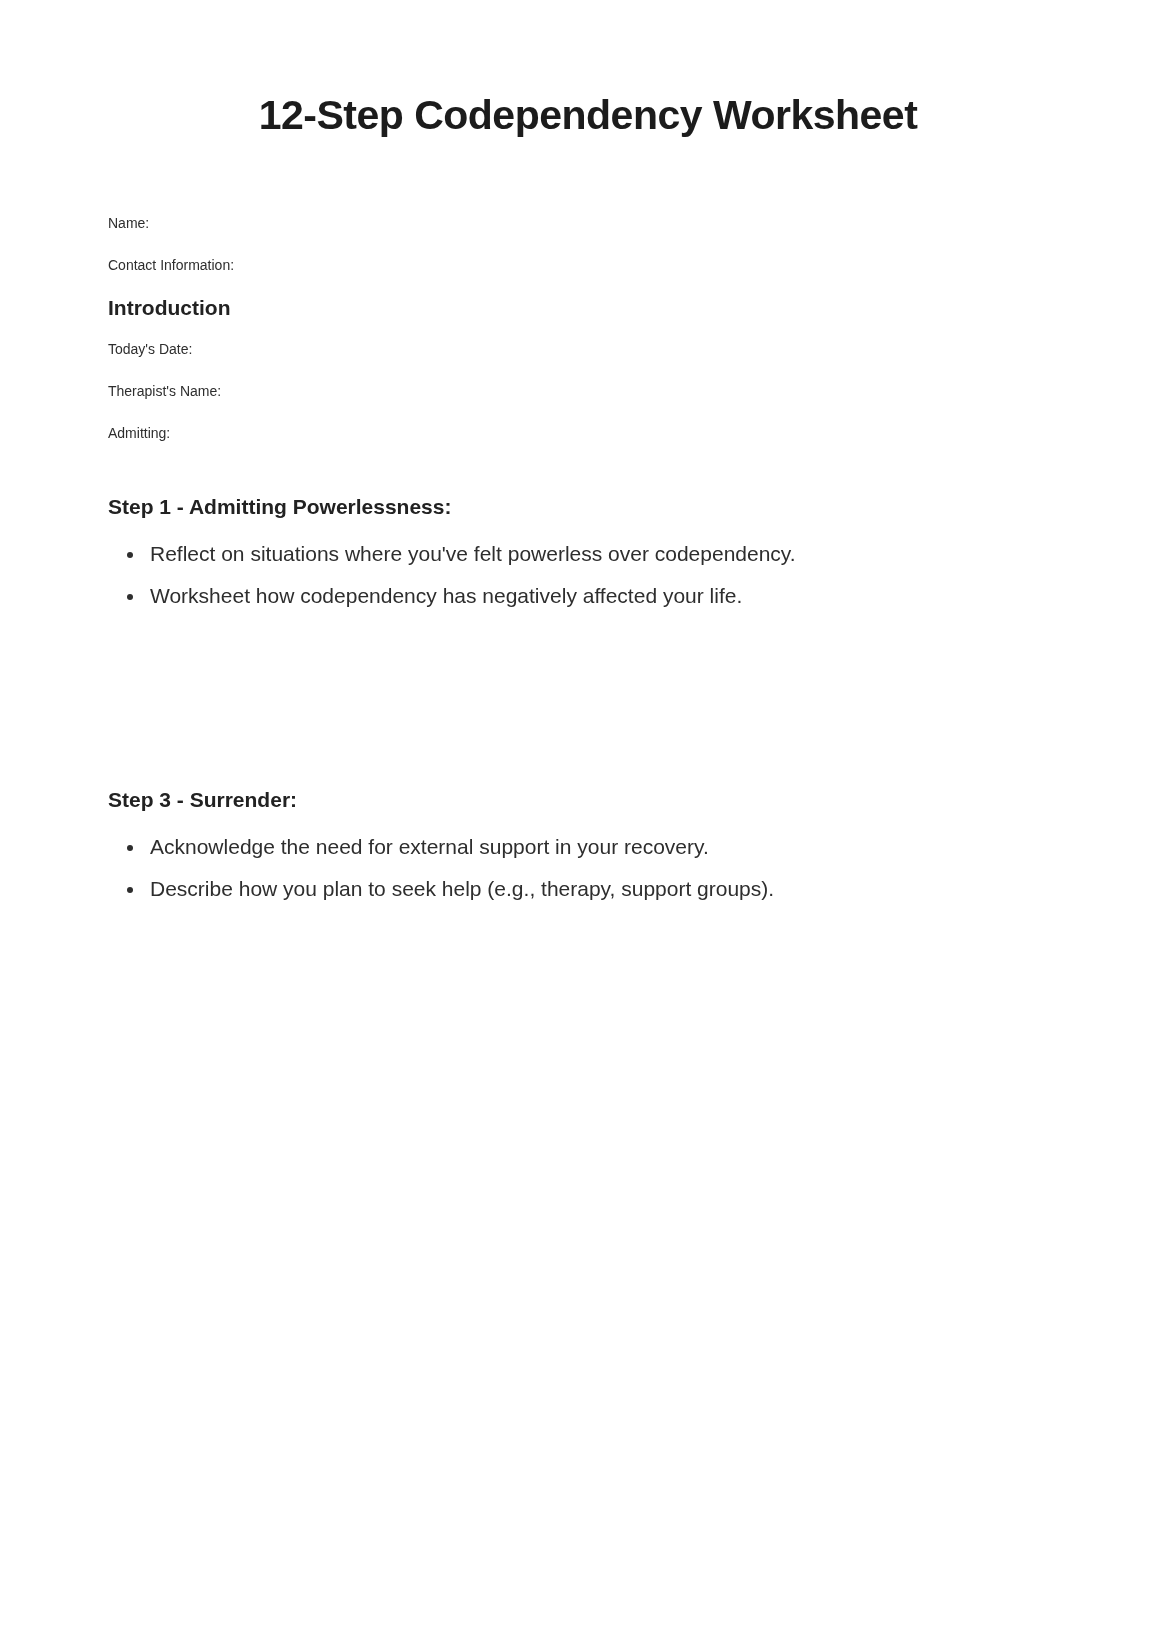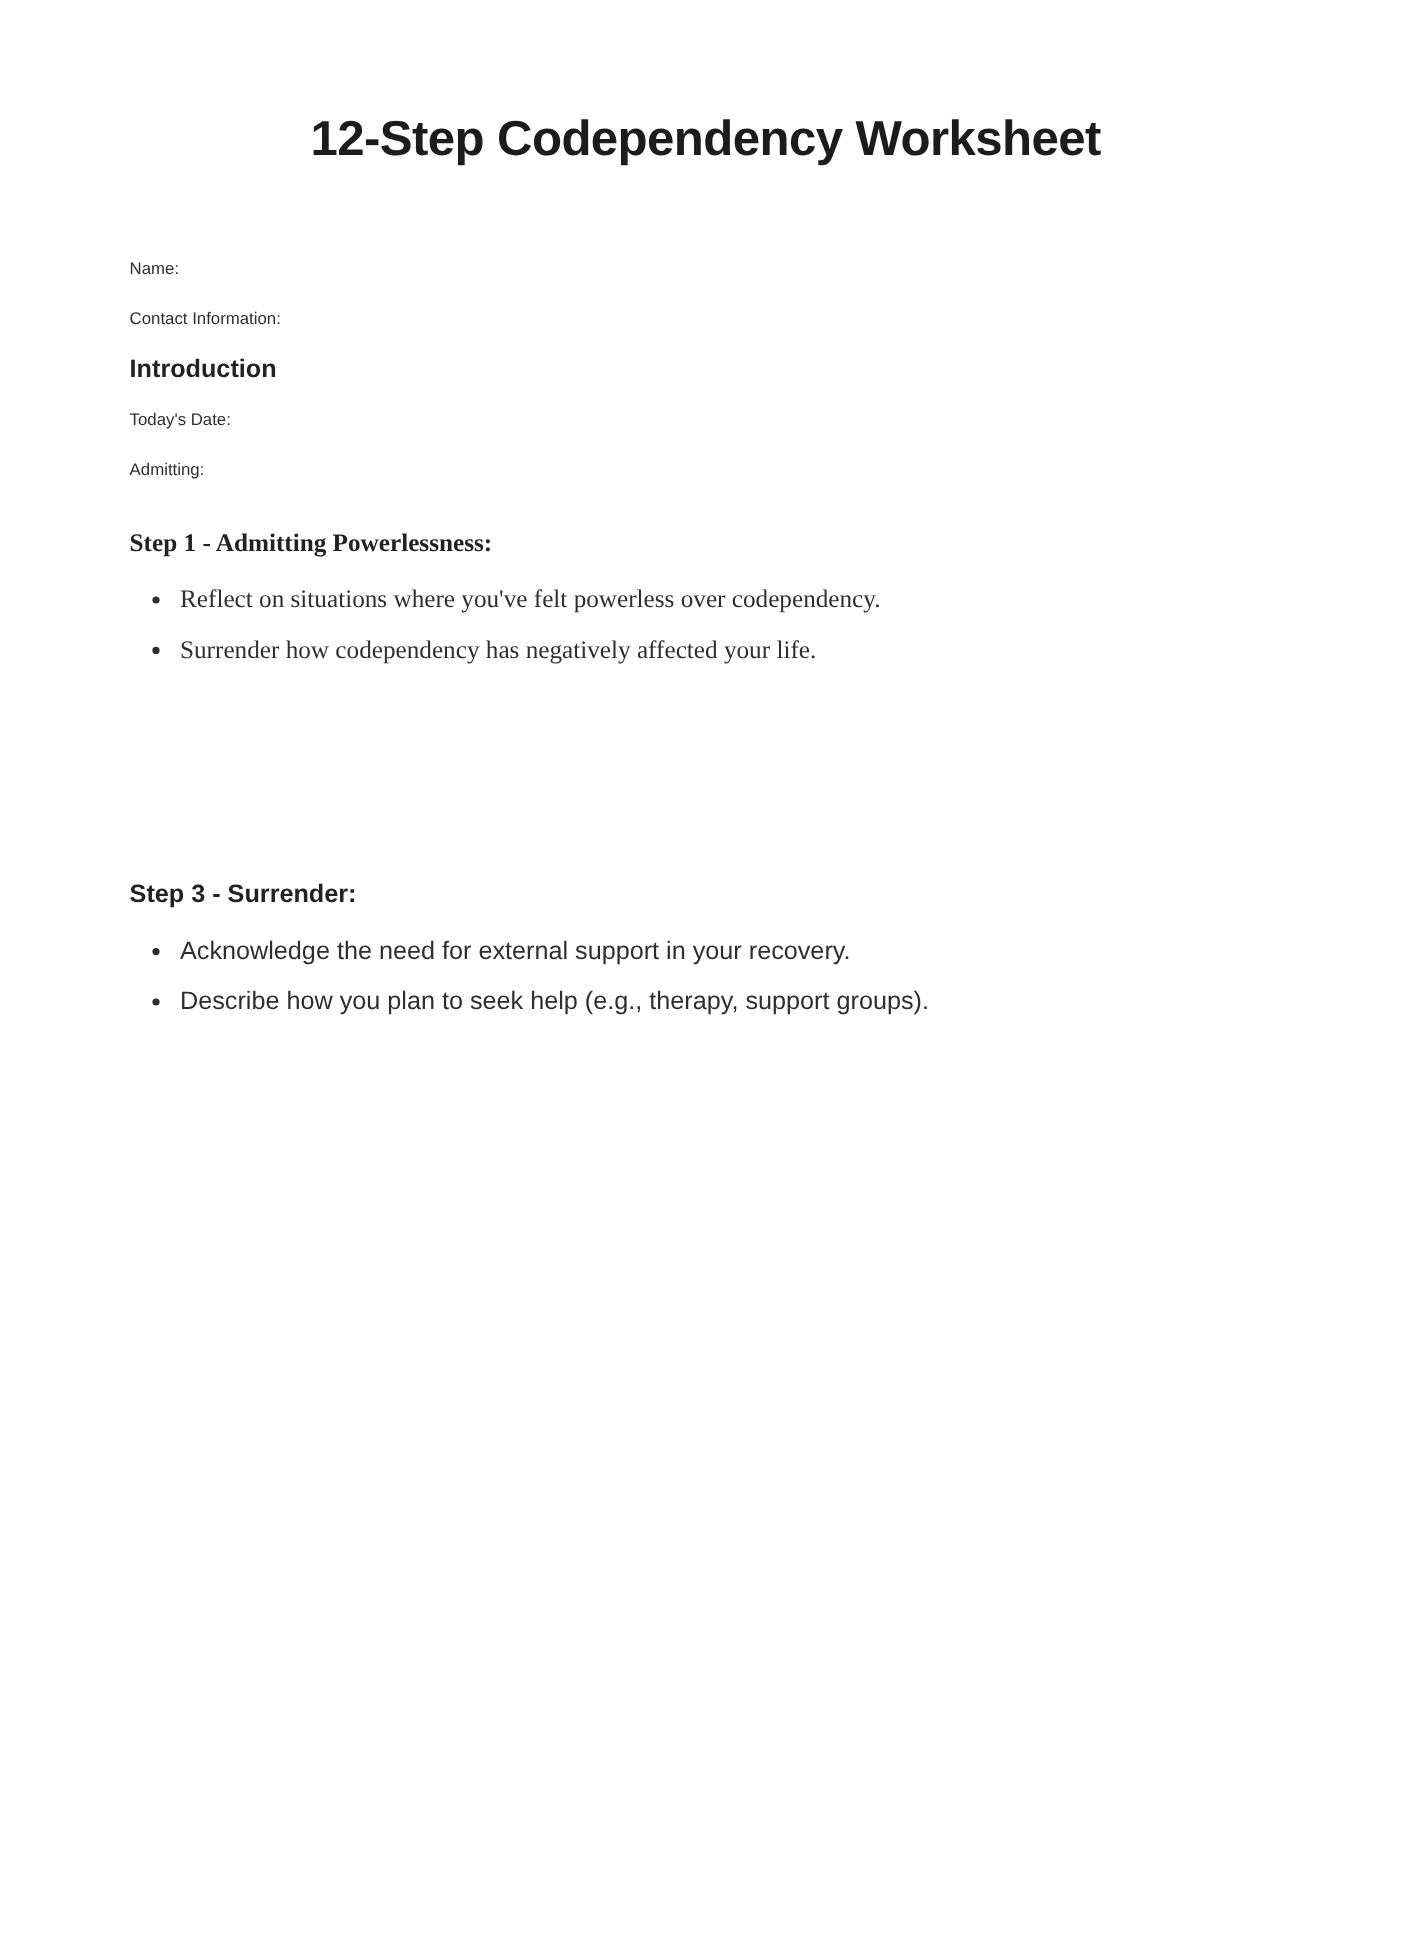--- a/index.html
+++ b/index.html
@@ -29,21 +29,21 @@
     line-height: 21px;
     margin: 0 0 21px 0;
   }
   .info-line {
     font-size: 14px;
     font-weight: 400;
     line-height: 21px;
     margin: 0 0 21px 0;
   }
   .step { margin-top: 183px; }
-  .step--first { margin-top: 40px; font-family: Liberation Serif, serif; }
+  .step--first { margin-top: 52px; }
   .step-heading {
     font-size: 21px;
     font-weight: 700;
     color: #222222;
     line-height: 21px;
     margin: 0 0 26px 0;
   }
   .step-bullets {
     list-style: disc outside;
     padding-left: 38px;
@@ -64,28 +64,29 @@
   <h1 class="doc-title">12-Step Codependency Worksheet</h1>
 
   <section>
     <p class="info-line">Name:</p>
     <p class="info-line">Contact Information:</p>
   </section>
 
   <section>
     <h2 class="info-heading">Introduction</h2>
     <p class="info-line">Today's Date:</p>
+    <p class="info-line">Therapist's Name:</p>
     <p class="info-line">Admitting:</p>
   </section>
 
   <section class="step step--first">
     <h2 class="step-heading">Step 1 - Admitting Powerlessness:</h2>
     <ul class="step-bullets">
       <li>Reflect on situations where you've felt powerless over codependency.</li>
-      <li>Surrender how codependency has negatively affected your life.</li>
+      <li>Worksheet how codependency has negatively affected your life.</li>
     </ul>
   </section>
 
 
   <section class="step">
     <h2 class="step-heading">Step 3 - Surrender:</h2>
     <ul class="step-bullets">
       <li>Acknowledge the need for external support in your recovery.</li>
       <li>Describe how you plan to seek help (e.g., therapy, support groups).</li>
     </ul>

